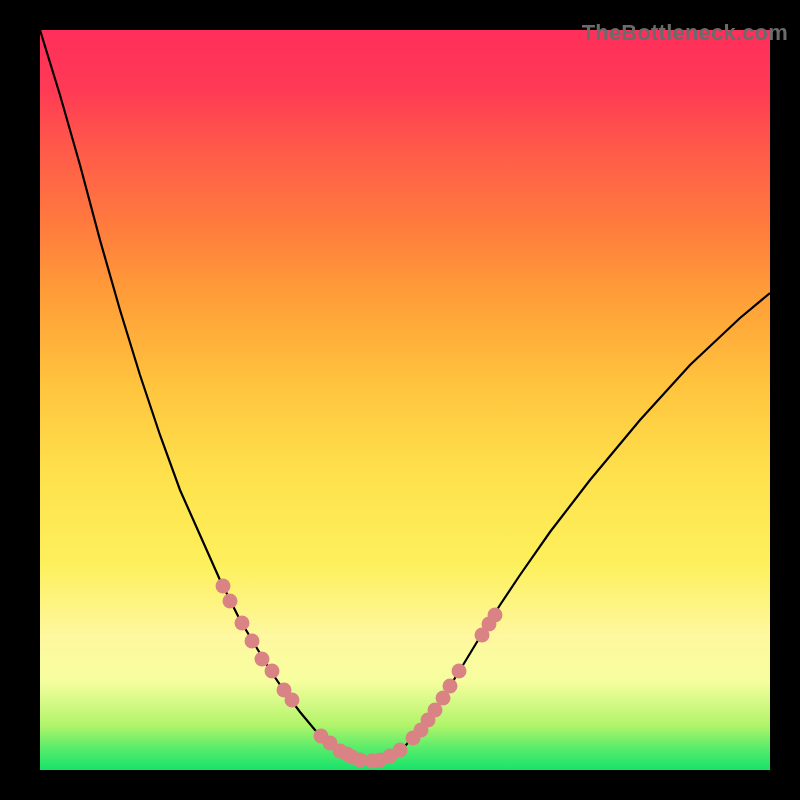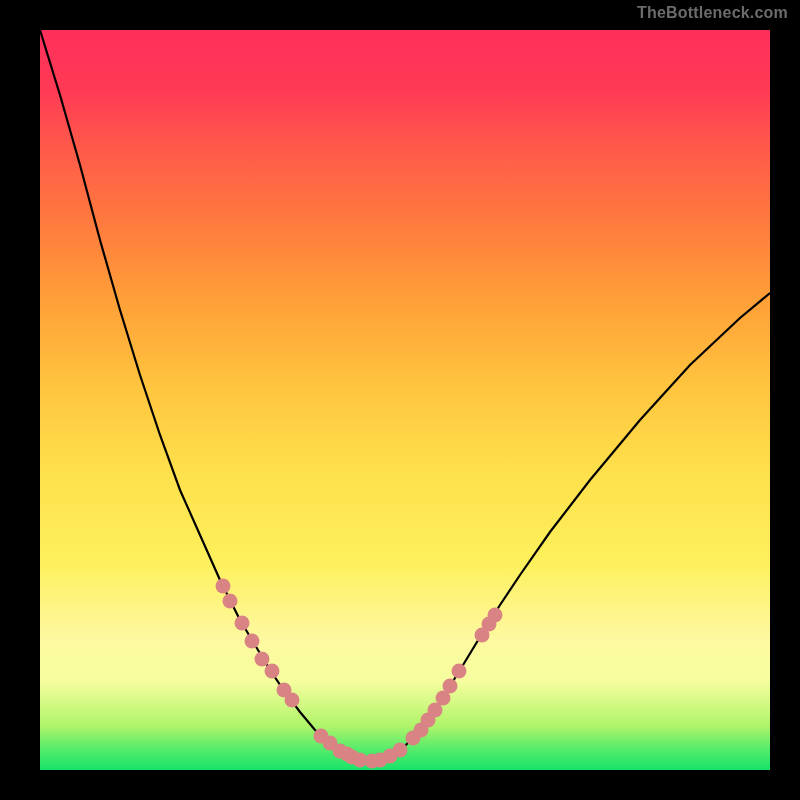--- a/index.html
+++ b/index.html
@@ -45,24 +45,24 @@
   }
   .svg-layer {
     position: absolute;
     left: 0;
     top: 0;
     width: 730px;
     height: 740px;
   }
   .watermark {
     position: absolute;
-    top: 4px;
+    top: 20px;
     right: 12px;
     color: #6b6b6b;
-    font-size: 16px;
+    font-size: 22px;
     font-weight: 600;
     letter-spacing: 0.2px;
     z-index: 10;
   }
 </style>
 </head>
 <body>
 
 <div class="frame">
 

